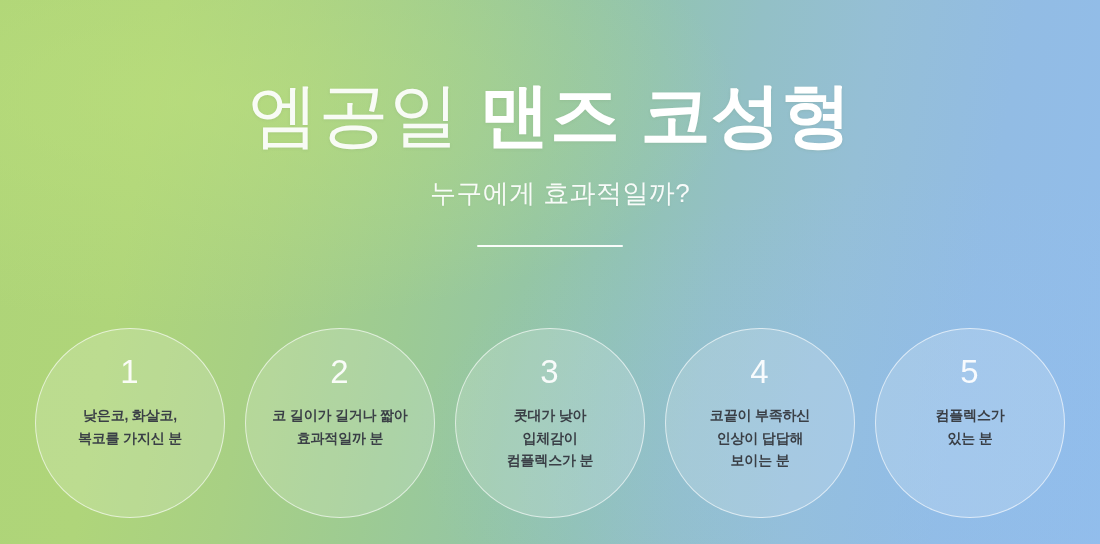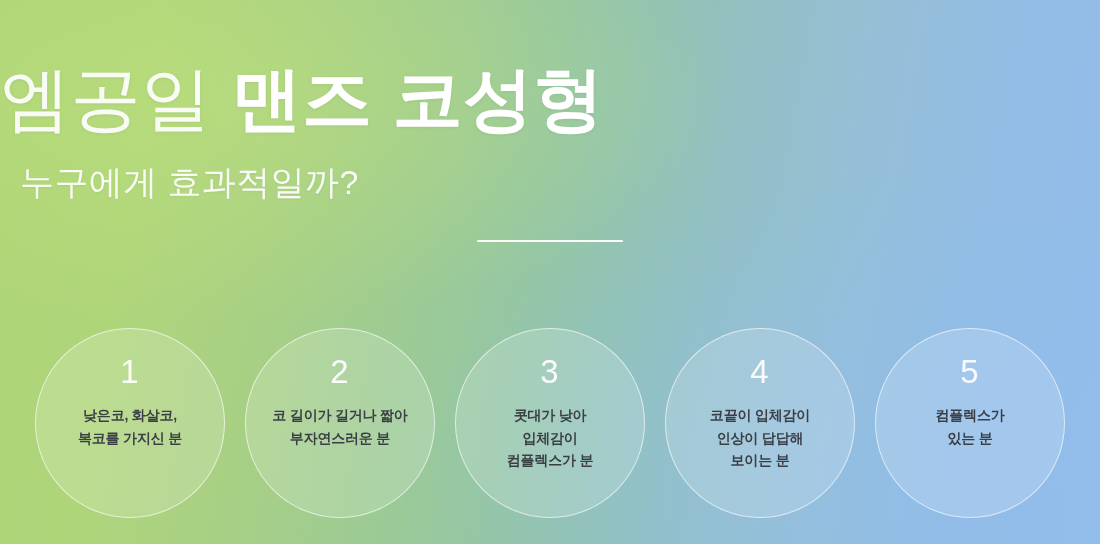--- a/index.html
+++ b/index.html
@@ -44,22 +44,23 @@
     inset:0;
     pointer-events:none;
     background:
       radial-gradient(ellipse 70% 60% at 18% 18%, rgba(190,225,125,0.55) 0%, rgba(190,225,125,0) 70%),
       radial-gradient(ellipse 70% 70% at 88% 82%, rgba(145,190,238,0.45) 0%, rgba(145,190,238,0) 72%);
   }
 
   
   .header {
     position:absolute;
-    top:0; left:0;
+    top:16px; left:0;
     width:100%;
+    text-align:center;
     z-index:3;
   }
 
   .title {
     margin-top:64px;
     color:#ffffff;
     font-size:70px;
     line-height:1.0;
     letter-spacing:0.5px;
     white-space:nowrap;
@@ -72,21 +73,21 @@
   }
 
   .title .bold {
     font-weight:700;
     color:#ffffff;
   }
 
   .subtitle {
     margin-top:26px;
     color:rgba(255,255,255,0.93);
-    font-size:34px;
+    font-size:26px;
     font-weight:400;
     letter-spacing:0.4px;
     white-space:nowrap;
     text-shadow:0 1px 2px rgba(120,150,110,0.14);
     padding-left:20px;
   }
 
   .divider {
     margin:34px auto 0;
     width:146px;
@@ -167,33 +168,33 @@
 
     <div class="bubble">
       <div class="bubble-number">1</div>
       <div class="bubble-text">낮은코, 화살코,
 복코를 가지신 분</div>
     </div>
 
     <div class="bubble wide">
       <div class="bubble-number">2</div>
       <div class="bubble-text">코 길이가 길거나 짧아
-부자연스러운 분</div>
+효과적일까 분</div>
     </div>
 
     <div class="bubble">
       <div class="bubble-number">3</div>
       <div class="bubble-text">콧대가 낮아
 입체감이
 컴플렉스가 분</div>
     </div>
 
     <div class="bubble">
       <div class="bubble-number">4</div>
-      <div class="bubble-text">코끝이 입체감이
+      <div class="bubble-text">코끝이 부족하신
 인상이 답답해
 보이는 분</div>
     </div>
 
     <div class="bubble">
       <div class="bubble-number">5</div>
       <div class="bubble-text">컴플렉스가
 있는 분</div>
     </div>
 

